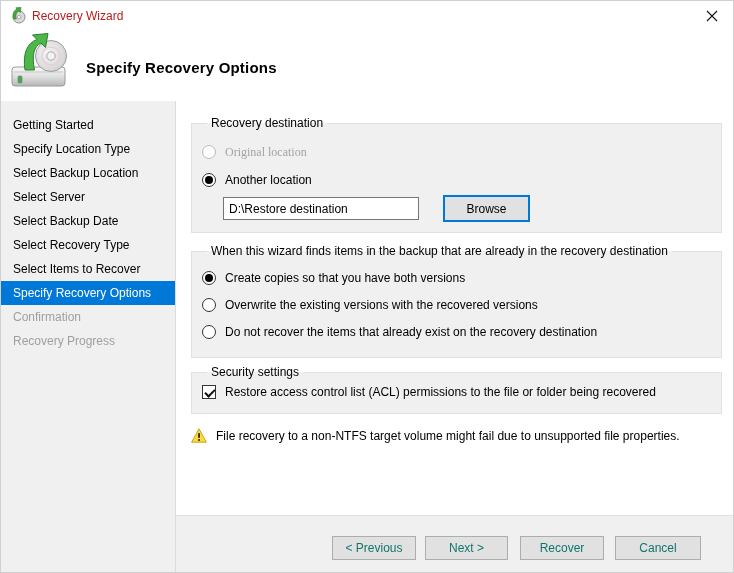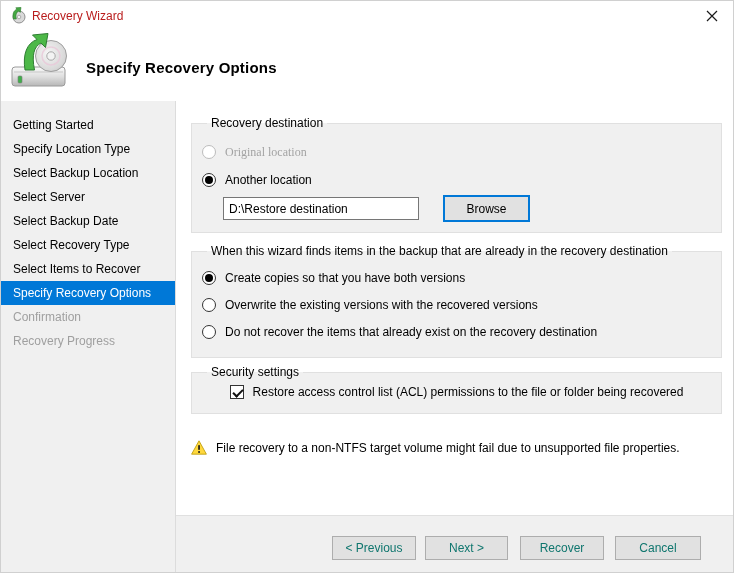--- a/index.html
+++ b/index.html
@@ -71,32 +71,32 @@
   }
   .browse-btn {
     margin-left: 24px; width: 87px; height: 27px;
     background: #e1e1e1; border: 2px solid #0078d7;
     font-family: "Liberation Sans", sans-serif; font-size: 12px; cursor: pointer;
   }
 
   #group-conflict .opt-row { margin-top: 11px; }
   #group-conflict .opt-row:first-of-type { margin-top: 12px; }
 
-  .check-row { display: flex; align-items: center; gap: 9px; margin-top: 5px; height: 16px; cursor: default; justify-content: center; }
+  .check-row { display: flex; align-items: center; gap: 9px; margin-top: 5px; height: 16px; cursor: default; }
   .checkbox {
     width: 14px; height: 14px; flex: 0 0 14px;
     border: 1px solid #333; background: #fff; position: relative;
   }
   .checkbox.checked::after {
     content: ''; position: absolute; left: 2px; top: 3px; width: 8px; height: 4px;
     border-left: 2px solid #111; border-bottom: 2px solid #111;
     transform: rotate(-45deg);
   }
 
-  .warning-row { position: absolute; left: 15px; top: 327px; display: flex; align-items: center; gap: 9px; margin-top: 12px; }
+  .warning-row { position: absolute; left: 15px; top: 327px; display: flex; align-items: center; gap: 9px; }
   .warning-icon { width: 16px; height: 15px; flex: 0 0 16px; }
 
   
   .footer {
     position: absolute; left: 175px; right: 0; top: 514px; bottom: 0;
     background: #f0f0f0; border-top: 1px solid #e0e0e0;
   }
   .footer button {
     position: absolute; top: 20px; height: 24px;
     background: #e1e1e1; border: 1px solid #adadad;

